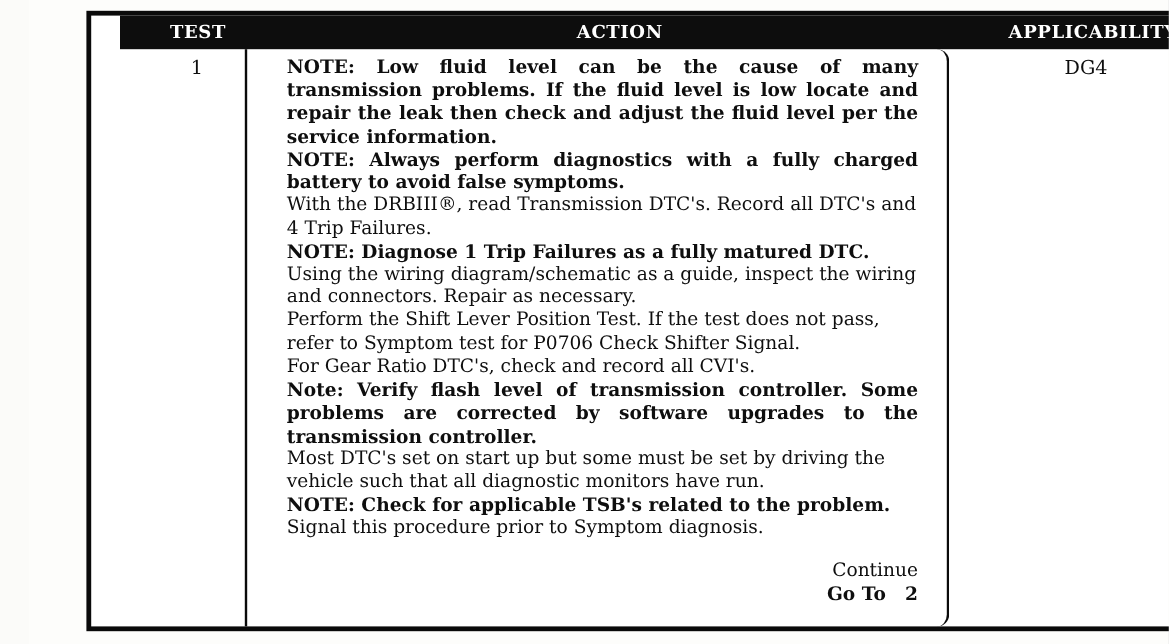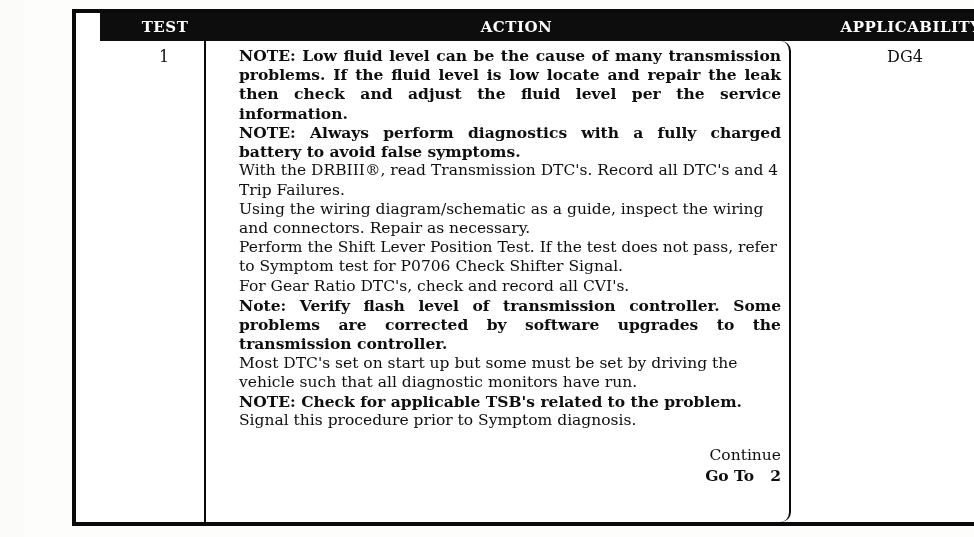--- a/index.html
+++ b/index.html
@@ -51,21 +51,21 @@
   .td-test {
     width: 82px;
     border-right: 2px solid #0a0a0a;
     text-align: center;
     padding-top: 6px;
     font-size: 16px;
   }
   .td-action {
     flex: 1;
     border-right: 2px solid #0a0a0a;
-    padding: 5px 8px 4px 9px;
+    padding: 5px 24px 4px 9px;
     font-size: 15.5px;
     line-height: 1.24;
     overflow: hidden;
     border-radius: 10px;
   }
   .td-appl {
     width: 180px;
     text-align: center;
     padding-top: 6px;
     font-size: 16px;
@@ -93,20 +93,21 @@
     </div>
 
     <div class="tbody-row">
 
       <div class="td td-test">1</div>
 
       <div class="td td-action">
         <p class="para bold">NOTE: Low fluid level can be the cause of many transmission problems. If the fluid level is low locate and repair the leak then check and adjust the fluid level per the service information.</p>
         <p class="para bold">NOTE: Always perform diagnostics with a fully charged battery to avoid false symptoms.</p>
         <p class="para">With the DRBIII®, read Transmission DTC's. Record all DTC's and 4 Trip Failures.</p>
+        <p class="para bold">NOTE: Diagnose 1 Trip Failures as a fully matured DTC.</p>
         <p class="para">Using the wiring diagram/schematic as a guide, inspect the wiring and connectors. Repair as necessary.</p>
         <p class="para">Perform the Shift Lever Position Test. If the test does not pass, refer to Symptom test for P0706 Check Shifter Signal.</p>
         <p class="para">For Gear Ratio DTC's, check and record all CVI's.</p>
         <p class="para bold">Note: Verify flash level of transmission controller. Some problems are corrected by software upgrades to the transmission controller.</p>
         <p class="para">Most DTC's set on start up but some must be set by driving the vehicle such that all diagnostic monitors have run.</p>
         <p class="para bold">NOTE: Check for applicable TSB's related to the problem.</p>
         <p class="para">Signal this procedure prior to Symptom diagnosis.</p>
 
         <div class="footer-lines">
           <div class="continue-line">Continue</div>

